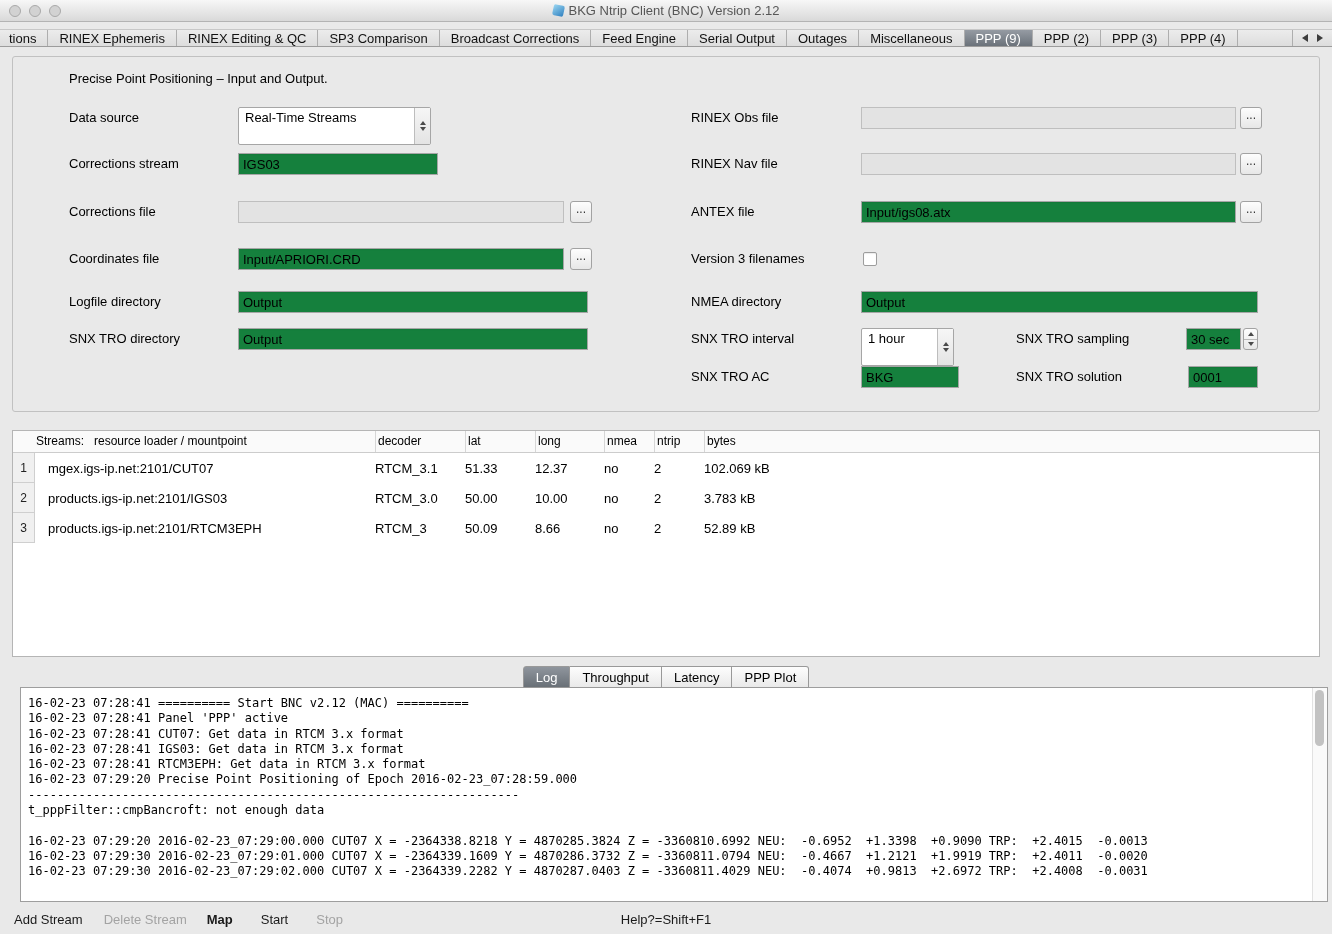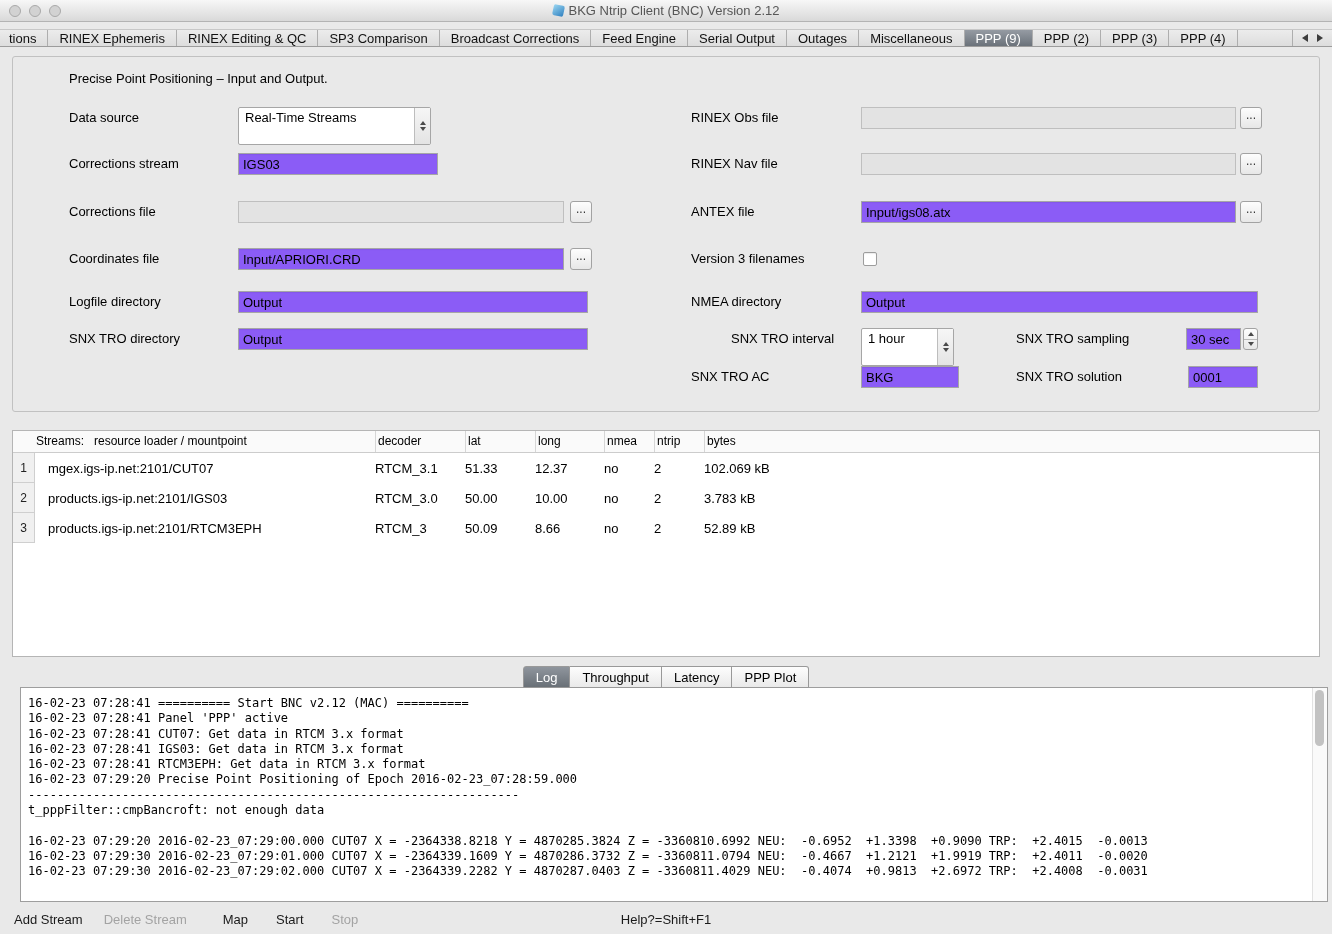--- a/index.html
+++ b/index.html
@@ -45,21 +45,21 @@
   .arrL { width:0;height:0;border-top:4px solid transparent;border-bottom:4px solid transparent;border-right:6px solid #3c3c3c; }
   .arrR { width:0;height:0;border-top:4px solid transparent;border-bottom:4px solid transparent;border-left:6px solid #3c3c3c; }
   
   .groupbox {
     position:absolute; top:56px; left:12px; width:1308px; height:356px;
     border:1px solid #c1c1c1; border-radius:3px; background:#e9e9e9;
   }
   .heading { position:absolute; left:56px; top:14px; font-size:13px; }
   .flabel { position:absolute; height:22px; line-height:22px; font-size:13px; white-space:nowrap; }
   .tinput {
-    position:absolute; height:22px; border:1px solid #a6a6a6; background:#8b5cf6;
+    position:absolute; height:22px; border:1px solid #a6a6a6; background:#15803d;
     font-family:"Liberation Sans", sans-serif; font-size:13px; padding:0 4px; color:#000;
     box-shadow:inset 0 1px 1px rgba(0,0,0,0.06);
   }
   .tinput:disabled { background:#e3e3e3; border-color:#bfbfbf; box-shadow:none; color:#555; }
   .combo {
     position:absolute; height:38px; border:1px solid #a6a6a6; background:#fff;
     border-radius:2px; font-size:13px;
   }
   .combo-text { position:absolute; left:6px; top:0; height:20px; line-height:20px; white-space:nowrap; }
   .combo-arrows {
@@ -124,21 +124,21 @@
   .vscroll {
     position:absolute; top:0; right:0; bottom:0; width:15px;
     background:#fafafa; border-left:1px solid #e2e2e2;
   }
   .vthumb { position:absolute; top:2px; left:2px; width:9px; height:56px; border-radius:5px; background:#c2c2c2; }
   
   .statusbar { position:absolute; top:904px; left:0; right:0; height:30px; font-size:13px; }
   .sbwrap { position:relative; height:100%; display:flex; align-items:center; }
   .sb-btn { background:none; border:none; font-family:"Liberation Sans",sans-serif; font-size:13px; color:#1a1a1a; padding:0; cursor:default; }
   .sb-btn.disabled { color:#a3a3a3; }
-  .m14 { margin-left:14px; } .m21 { margin-left:21px; } .m20 { margin-left:36px; } .m18 { margin-left:28px; }
+  .m14 { margin-left:14px; } .m21 { margin-left:21px; } .m20 { margin-left:20px;font-weight:bold; } .m18 { margin-left:28px; }
   .sb-help { position:absolute; left:50%; transform:translateX(-50%); color:#1a1a1a; }
 </style>
 </head>
 <body>
 
 <div class="window">
 
   <div class="titlebar">
     <div class="traffic">
       <span class="light"></span>
@@ -208,21 +208,21 @@
     <span class="flabel" style="left:678px;top:144px">ANTEX file</span>
     <input class="tinput" style="left: 848px; top: 144px; width: 375px;" value="Input/igs08.atx">
     <button class="browse" style="left:1227px;top:144px">...</button>
 
     <span class="flabel" style="left:678px;top:191px">Version 3 filenames</span>
     <span class="checkbox" style="left:850px;top:195px"></span>
 
     <span class="flabel" style="left:678px;top:234px">NMEA directory</span>
     <input class="tinput" style="left: 848px; top: 234px; width: 397px;" value="Output">
 
-    <span class="flabel" style="left:718px;top:271px">SNX TRO interval</span>
+    <span class="flabel" style="left:678px;top:271px">SNX TRO interval</span>
     <div class="combo" style="left:848px;top:271px;width:93px">
       <span class="combo-text">1 hour</span>
       <span class="combo-arrows">
           <i class="tri-up"></i>
           <i class="tri-dn"></i>
         </span>
     </div>
     <span class="flabel" style="left:1003px;top:271px">SNX TRO sampling</span>
     <input class="tinput" style="left: 1173px; top: 271px; width: 55px;" value="30 sec">
     <div class="stepper" style="left:1230px;top:271px">

